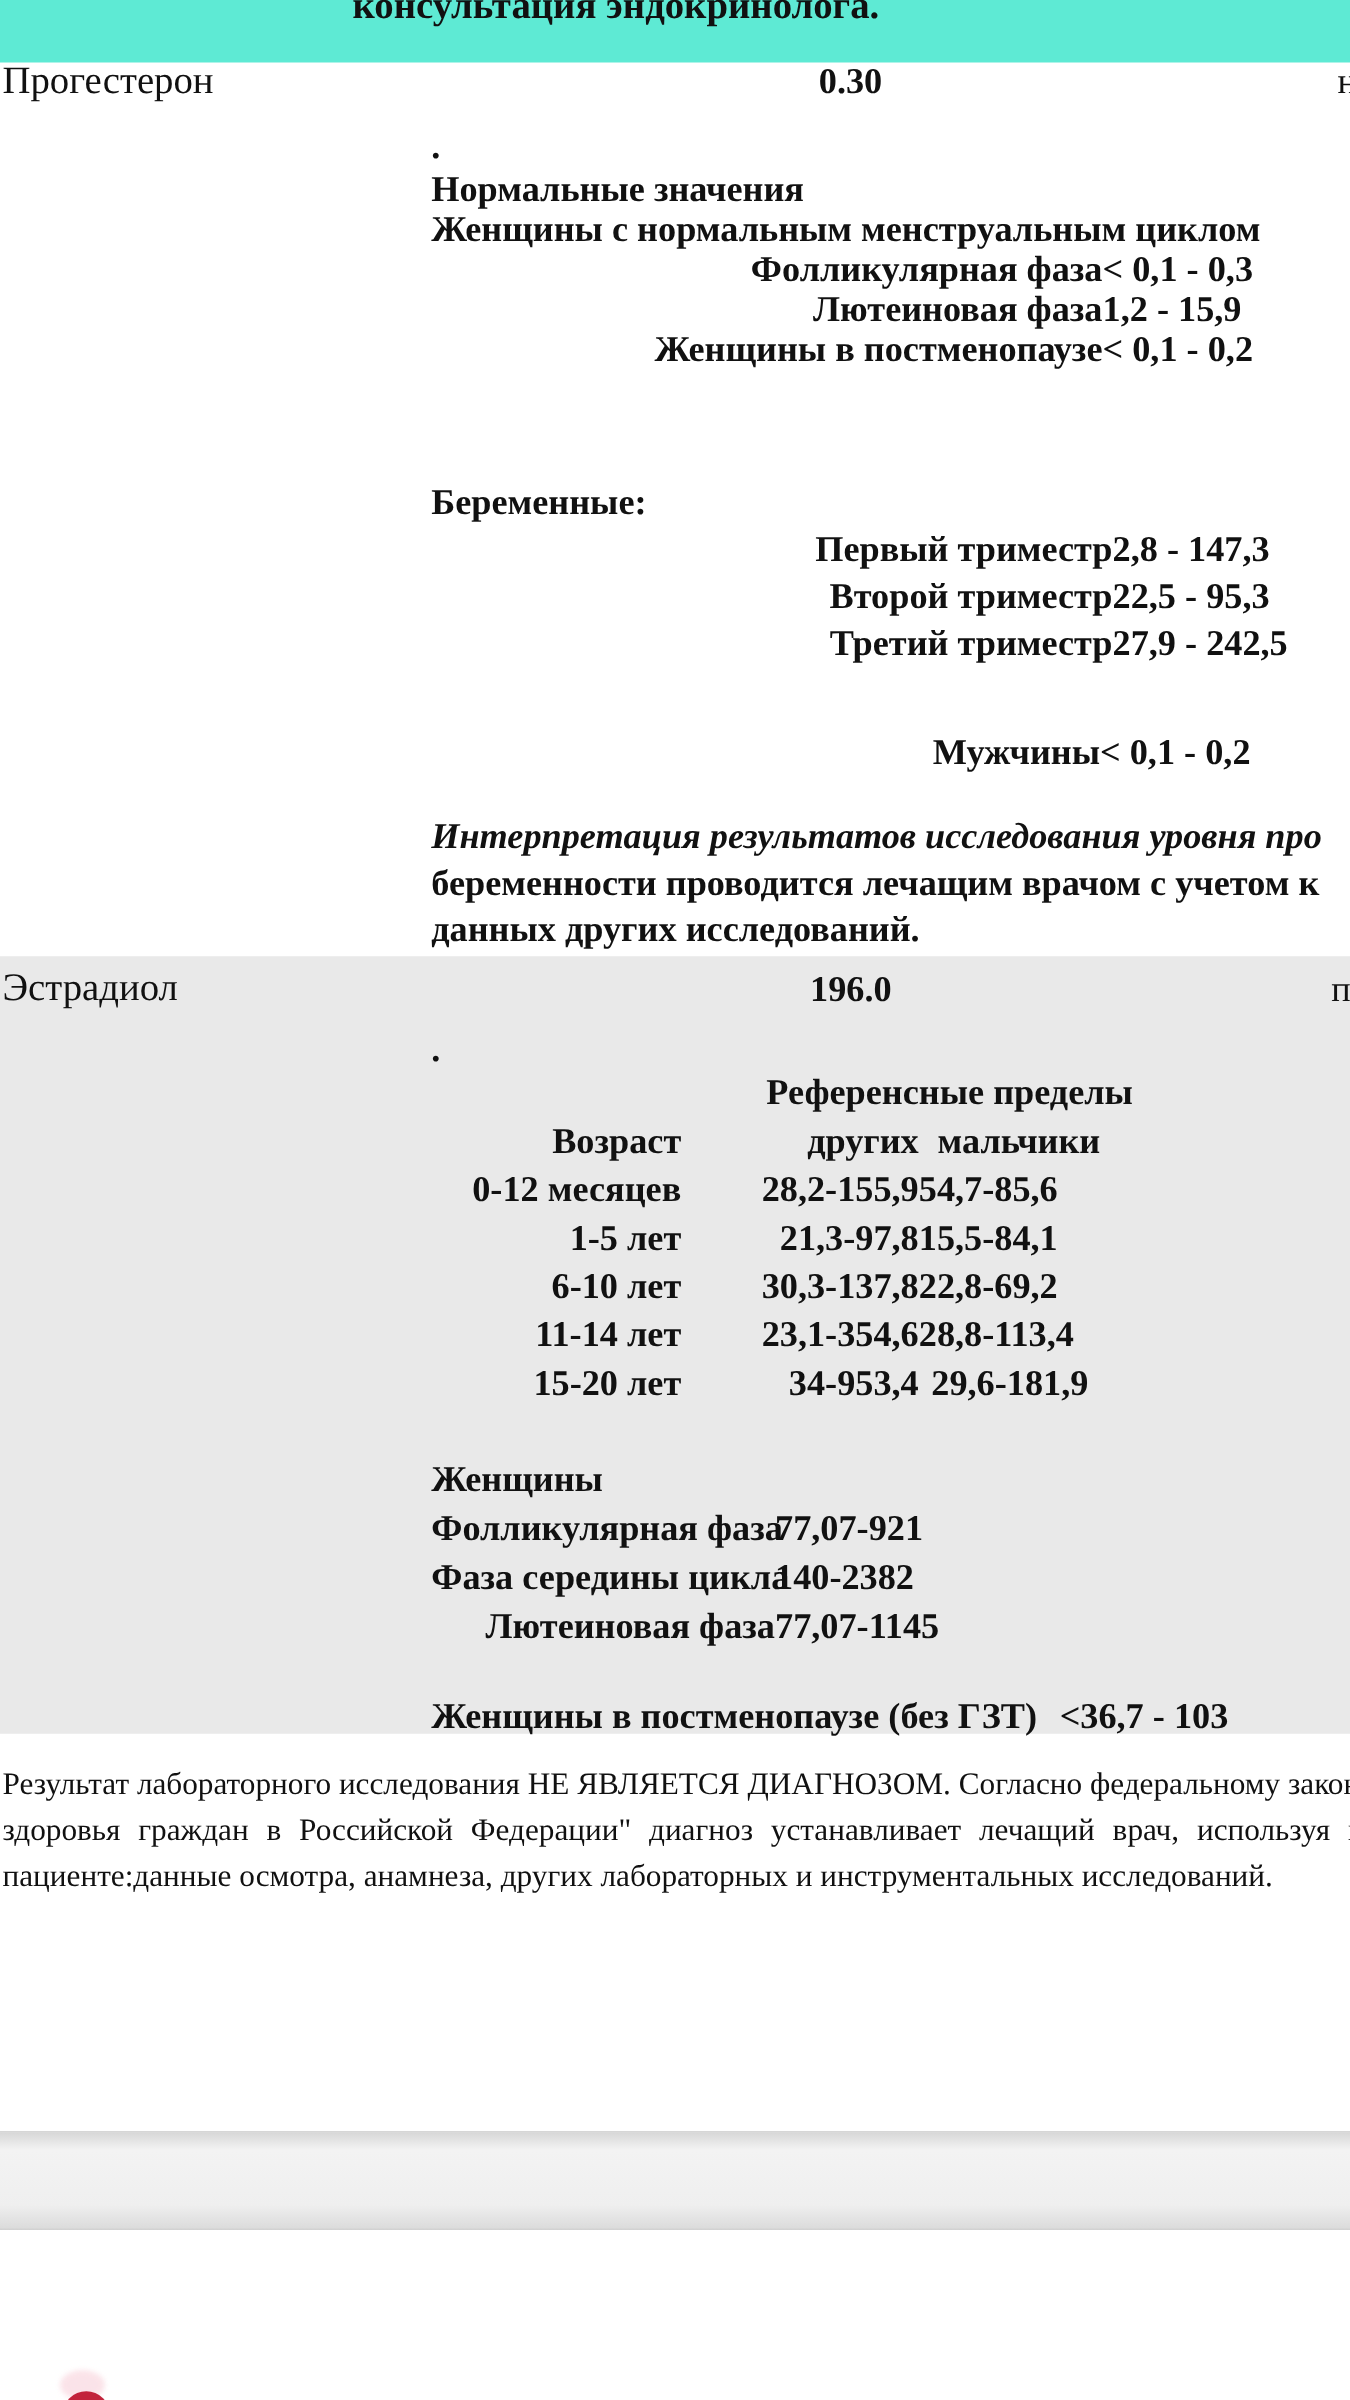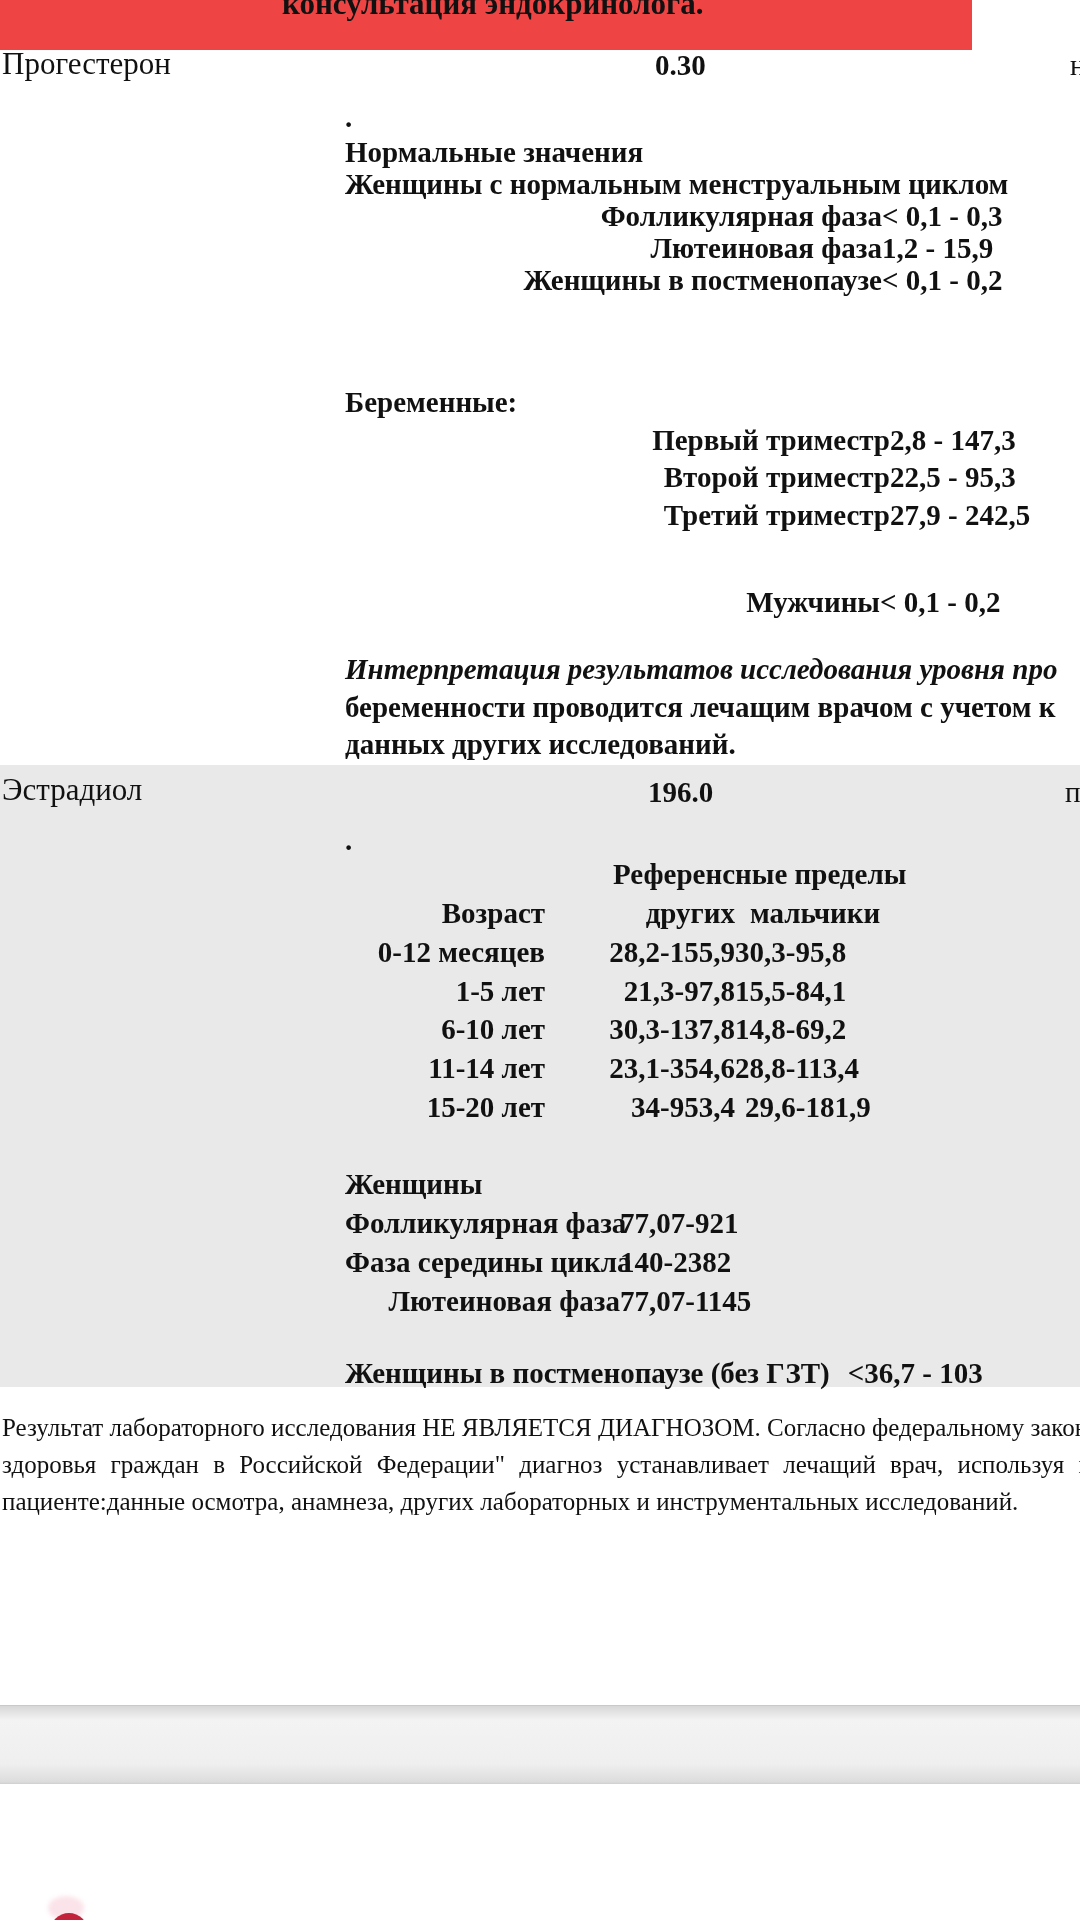--- a/index.html
+++ b/index.html
@@ -13,22 +13,22 @@
   .fs31{font-size:31px;line-height:36px;}
   .fs29{font-size:29px;line-height:34px;text-align:right;}
   .fs25{font-size:25px;line-height:30px;}
   .lblw537{display:inline-block;width:537px;}
   .lblw545{display:inline-block;width:545px;}
   .lblw535{display:inline-block;width:535px;}
   .lblw275{display:inline-block;width:275px;}
   .tcol1{display:inline-block;width:200px;}
   .tcol2{display:inline-block;width:190px;}
   .band-top{
-    position:absolute;left:0;top:0;width:972px;height:50px;
-    background:#ef4444;overflow:hidden;
+    position:absolute;left:0;top:0;width:1080px;height:50px;
+    background:#5eead4;overflow:hidden;
   }
   .estradiol-section{
     position:absolute;left:0;top:765px;width:1080px;height:622px;
     background:#e9e9e9;
   }
   .band-mid{
     position:absolute;left:0;top:1705px;width:1080px;height:78px;
     background:linear-gradient(180deg,#d7d7d7 0px,#f3f3f3 14px,#efefef 58px,#dcdcdc 76px,#cfcfcf 78px);
     border-top:1px solid #c9c9c9;
   }
@@ -99,27 +99,27 @@
 </div>
 
 <div>
   <div class="abs b fs29" style="left:345px;top:823px;">.</div>
   <div class="abs b fs29" style="left:613px;top:857px;">Референсные пределы</div>
 
   <div class="abs b fs29" style="left:345px;top:896px;">
     <span class="tcol1">Возраст</span><span class="tcol2" style="padding-left:25px;box-sizing:border-box;">других</span><span style="padding-left:15px;">мальчики</span>
   </div>
   <div class="abs b fs29" style="left:345px;top:935px;">
-    <span class="tcol1">0-12 месяцев</span><span class="tcol2">28,2-155,9</span><span>30,3-95,8</span>
+    <span class="tcol1">0-12 месяцев</span><span class="tcol2">28,2-155,9</span><span>54,7-85,6</span>
   </div>
   <div class="abs b fs29" style="left:345px;top:974px;">
     <span class="tcol1">1-5 лет</span><span class="tcol2">21,3-97,8</span><span>15,5-84,1</span>
   </div>
   <div class="abs b fs29" style="left:345px;top:1012px;">
-    <span class="tcol1">6-10 лет</span><span class="tcol2">30,3-137,8</span><span>14,8-69,2</span>
+    <span class="tcol1">6-10 лет</span><span class="tcol2">30,3-137,8</span><span>22,8-69,2</span>
   </div>
   <div class="abs b fs29" style="left:345px;top:1051px;">
     <span class="tcol1">11-14 лет</span><span class="tcol2" style="padding-left:8px;box-sizing:border-box;">23,1-354,6</span><span>28,8-113,4</span>
   </div>
   <div class="abs b fs29" style="left:345px;top:1090px;">
     <span class="tcol1">15-20 лет</span><span class="tcol2" style="padding-left:20px;box-sizing:border-box;">34-953,4</span><span style="padding-left:10px;">29,6-181,9</span>
   </div>
 
   <div class="abs b fs29" style="left:345px;top:1167px;">Женщины</div>
   <div class="abs b fs29" style="left:345px;top:1206px;">

